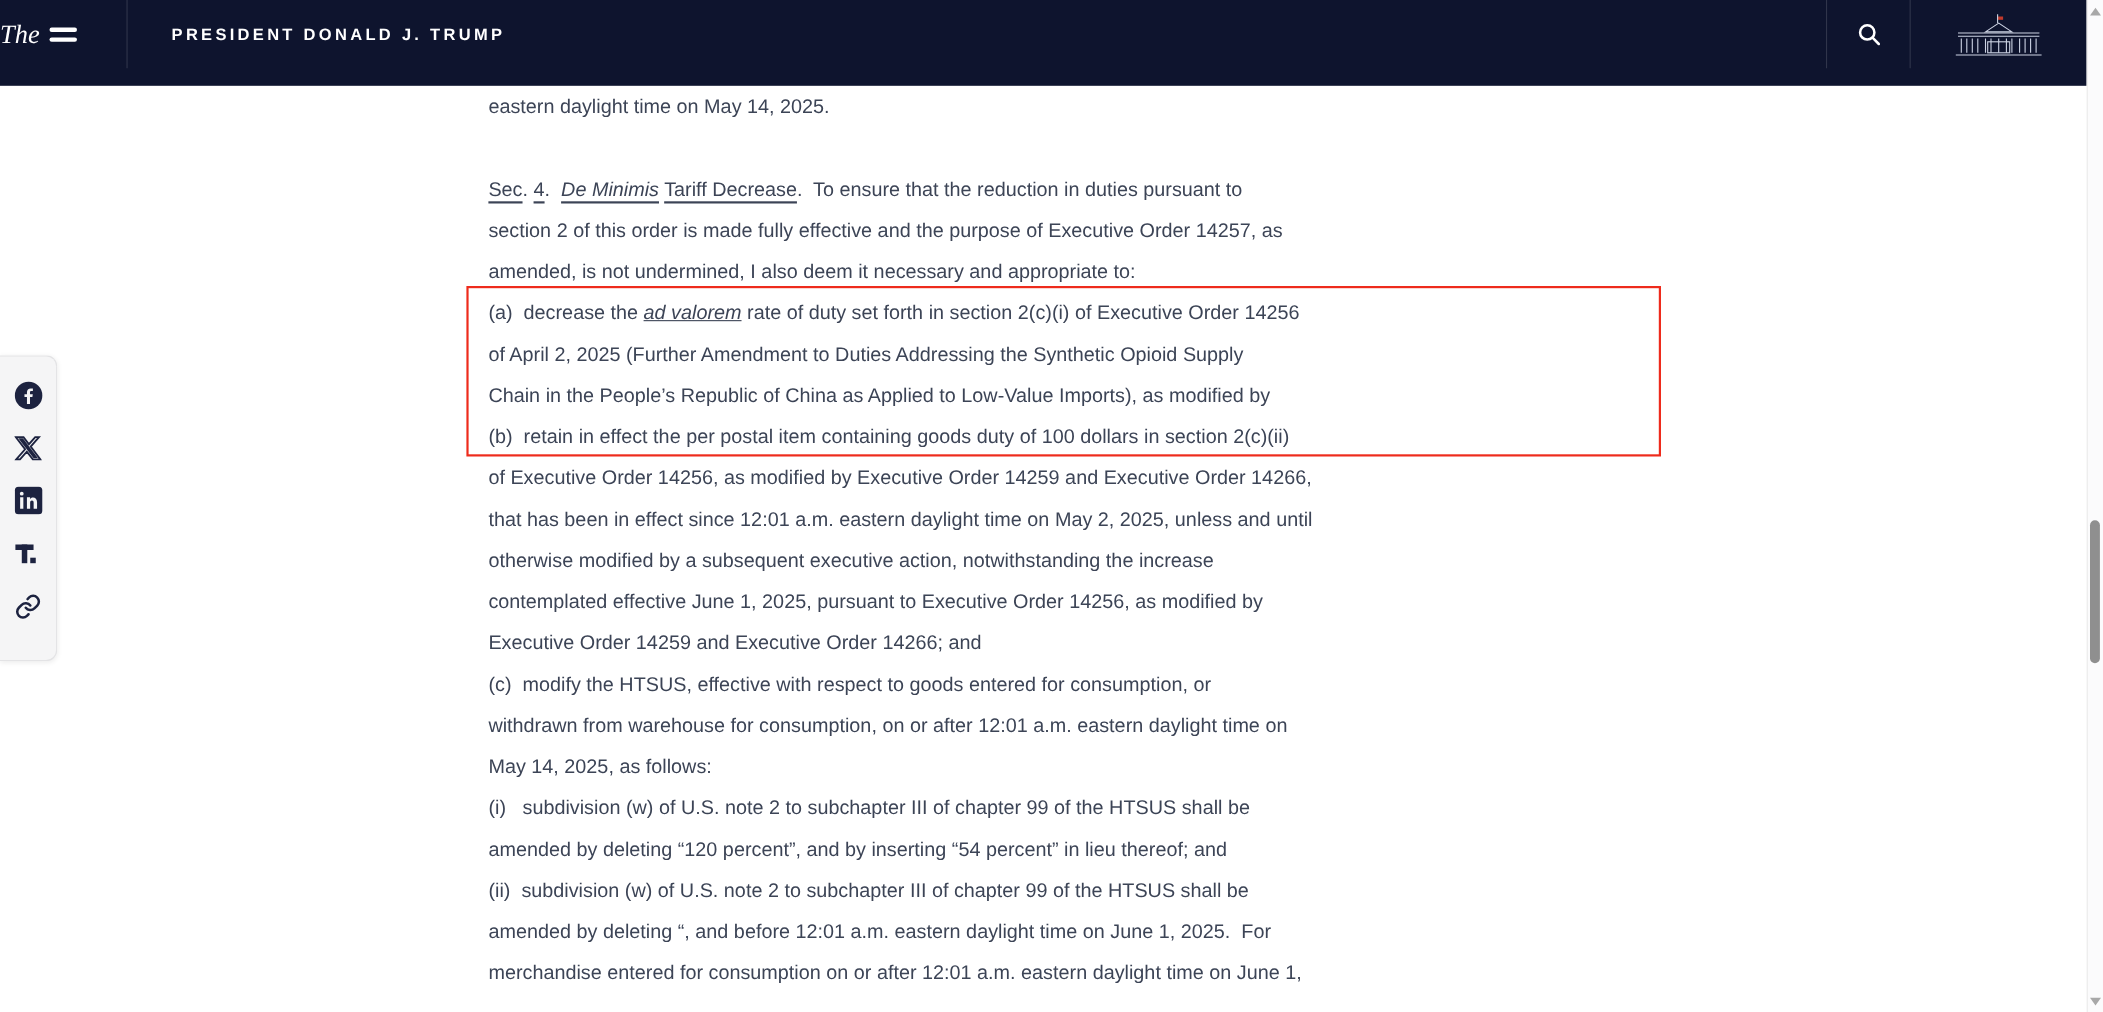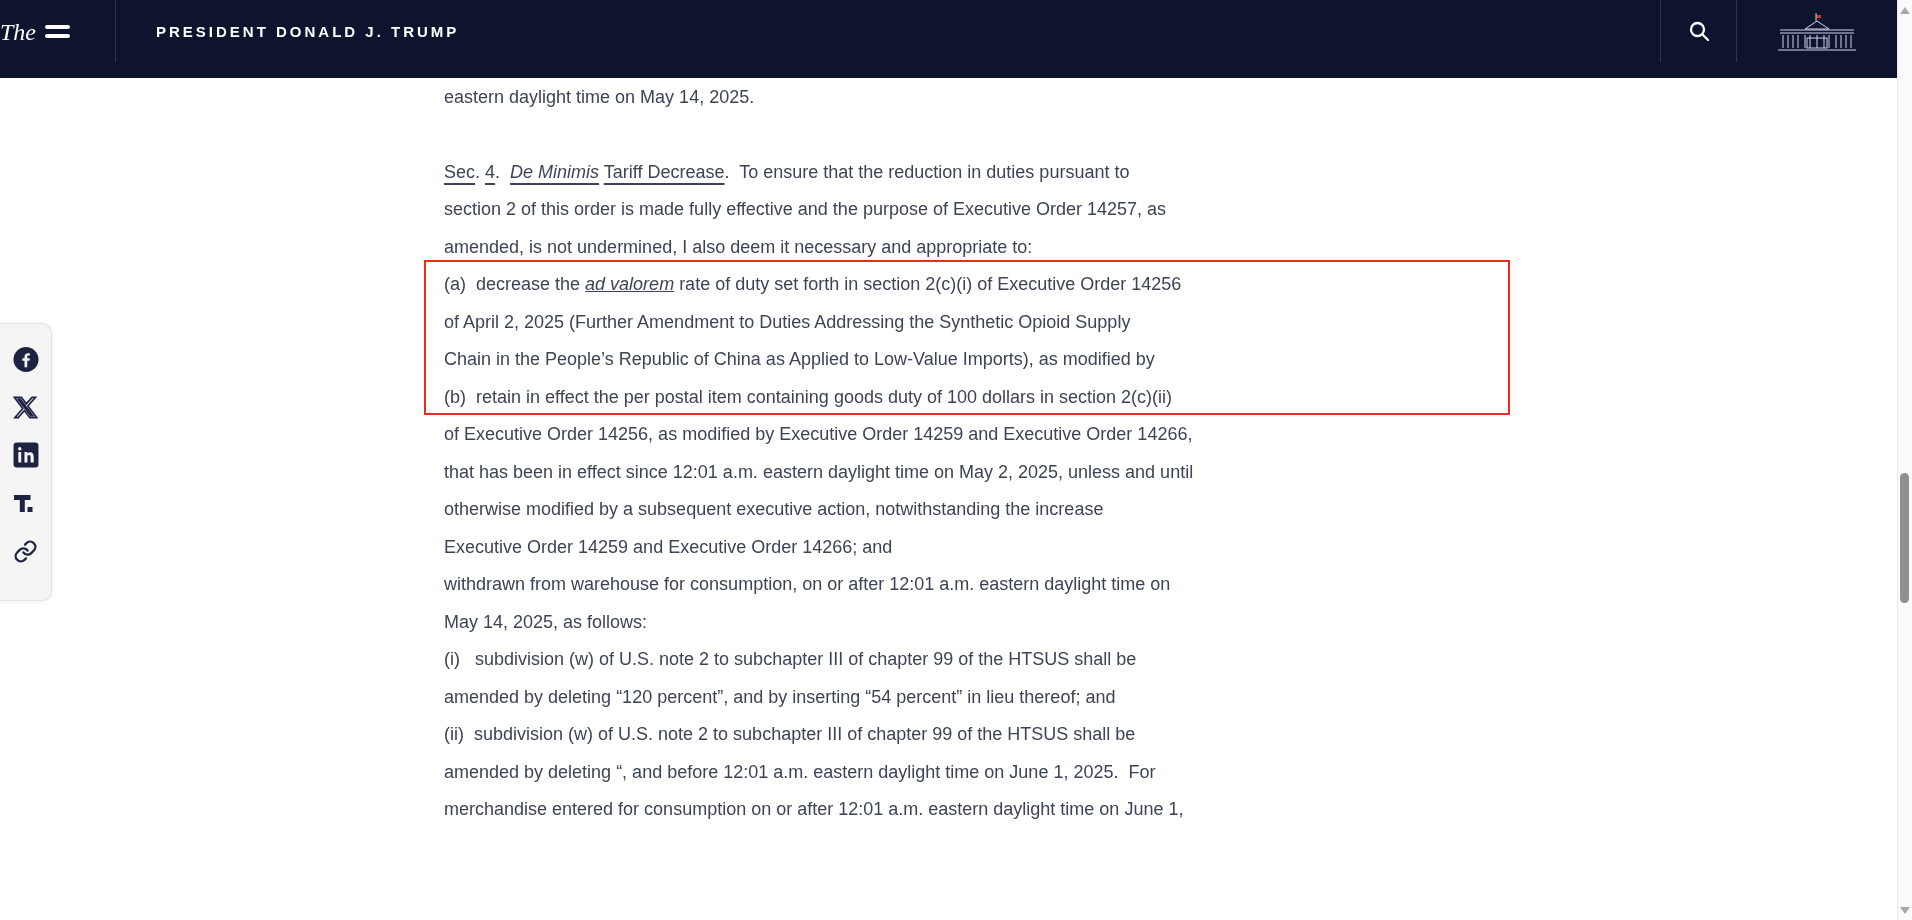--- a/index.html
+++ b/index.html
@@ -156,21 +156,23 @@
     <div class="line"><span class="u">Sec</span><span>. </span><span class="u">4</span><span>.  </span><span class="iu">De Minimis</span><span> </span><span class="u">Tariff Decrease</span><span>.  To ensure that the reduction in duties pursuant to</span></div>
     <div class="line"><span>section 2 of this order is made fully effective and the purpose of Executive Order 14257, as</span></div>
     <div class="line"><span>amended, is not undermined, I also deem it necessary and appropriate to:</span></div>
     <div class="line"><span>(a)  decrease the </span><span class="i">ad valorem</span><span> rate of duty set forth in section 2(c)(i) of Executive Order 14256</span></div>
     <div class="line"><span>of April 2, 2025 (Further Amendment to Duties Addressing the Synthetic Opioid Supply</span></div>
     <div class="line"><span>Chain in the People’s Republic of China as Applied to Low-Value Imports), as modified by</span></div>
     <div class="line"><span>(b)  retain in effect the per postal item containing goods duty of 100 dollars in section 2(c)(ii)</span></div>
     <div class="line"><span>of Executive Order 14256, as modified by Executive Order 14259 and Executive Order 14266,</span></div>
     <div class="line"><span>that has been in effect since 12:01 a.m. eastern daylight time on May 2, 2025, unless and until</span></div>
     <div class="line"><span>otherwise modified by a subsequent executive action, notwithstanding the increase</span></div>
+    <div class="line"><span>contemplated effective June 1, 2025, pursuant to Executive Order 14256, as modified by</span></div>
     <div class="line"><span>Executive Order 14259 and Executive Order 14266; and</span></div>
+    <div class="line"><span>(c)  modify the HTSUS, effective with respect to goods entered for consumption, or</span></div>
     <div class="line"><span>withdrawn from warehouse for consumption, on or after 12:01 a.m. eastern daylight time on</span></div>
     <div class="line"><span>May 14, 2025, as follows:</span></div>
     <div class="line"><span>(i)   subdivision (w) of U.S. note 2 to subchapter III of chapter 99 of the HTSUS shall be</span></div>
     <div class="line"><span>amended by deleting “120 percent”, and by inserting “54 percent” in lieu thereof; and</span></div>
     <div class="line"><span>(ii)  subdivision (w) of U.S. note 2 to subchapter III of chapter 99 of the HTSUS shall be</span></div>
     <div class="line"><span>amended by deleting “, and before 12:01 a.m. eastern daylight time on June 1, 2025.  For</span></div>
     <div class="line"><span>merchandise entered for consumption on or after 12:01 a.m. eastern daylight time on June 1,</span></div>
   </div>
 
 <div id="red-box"></div>

